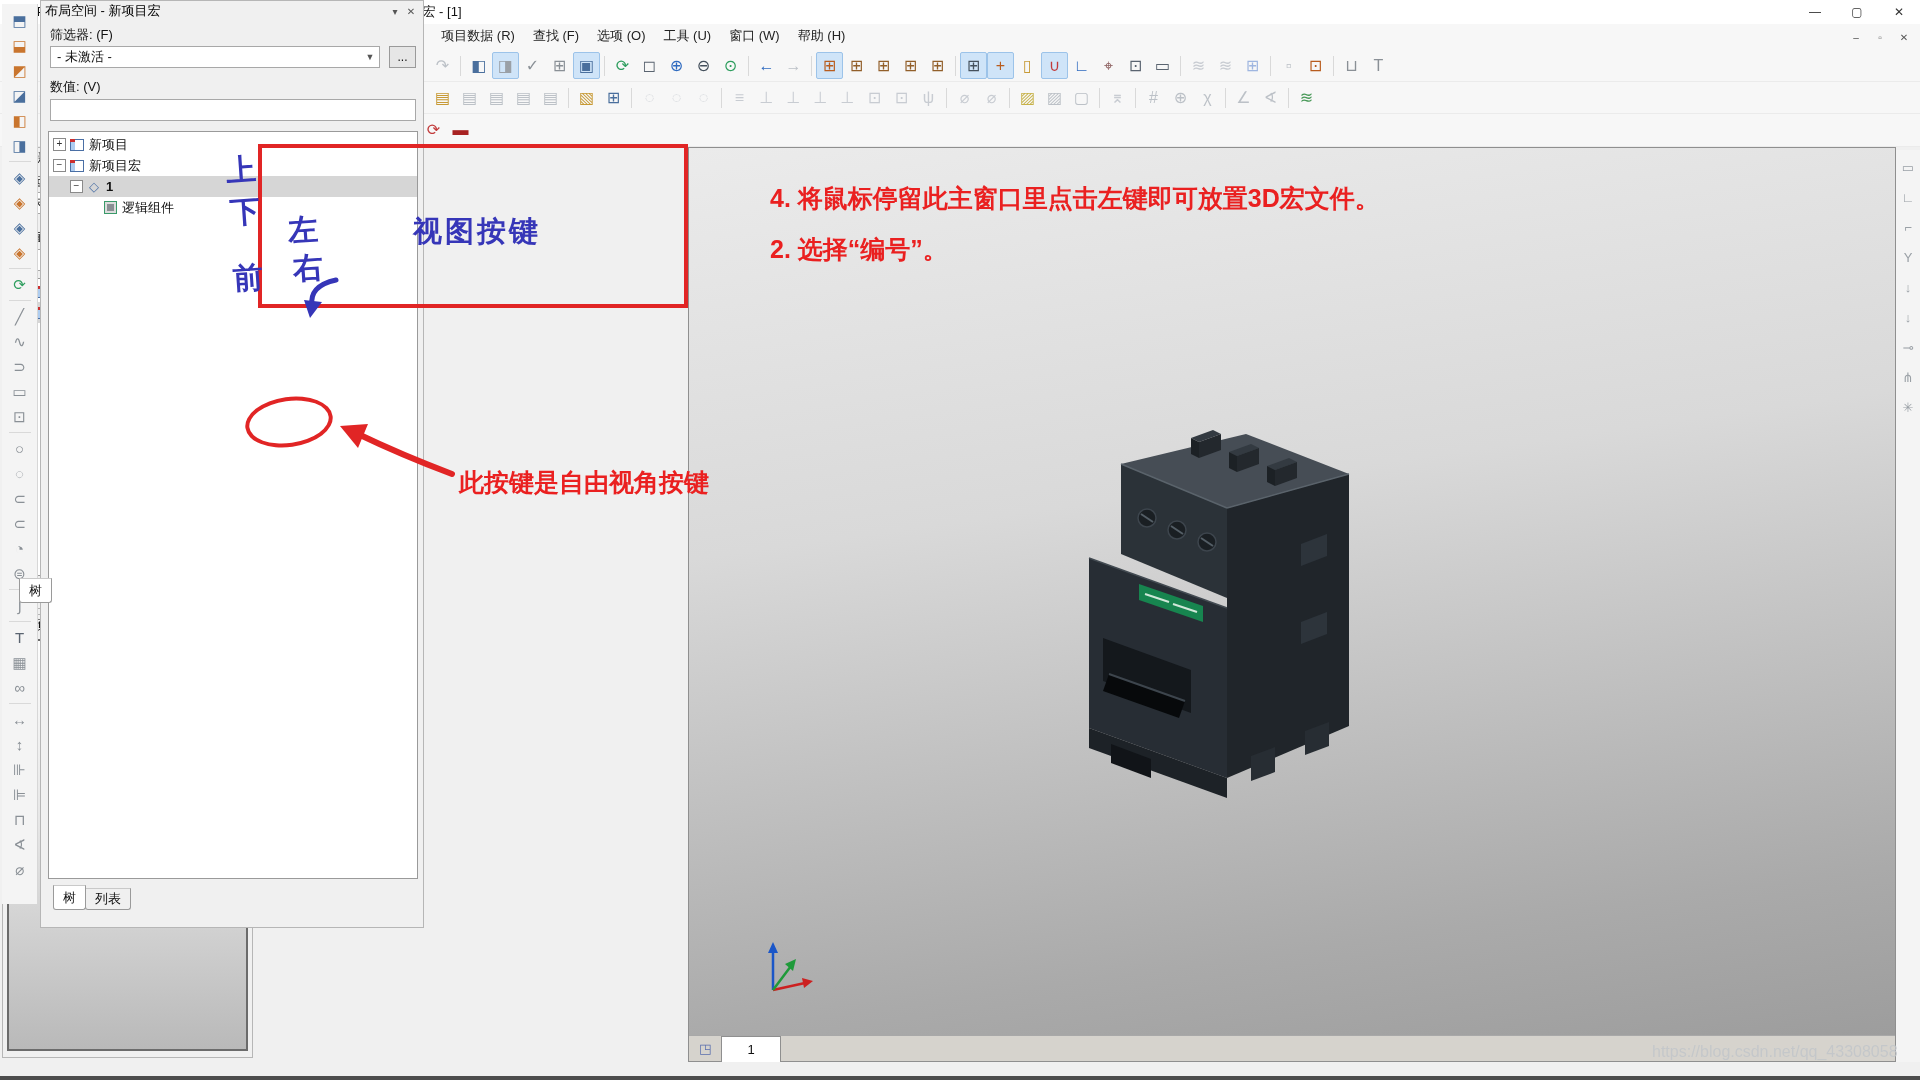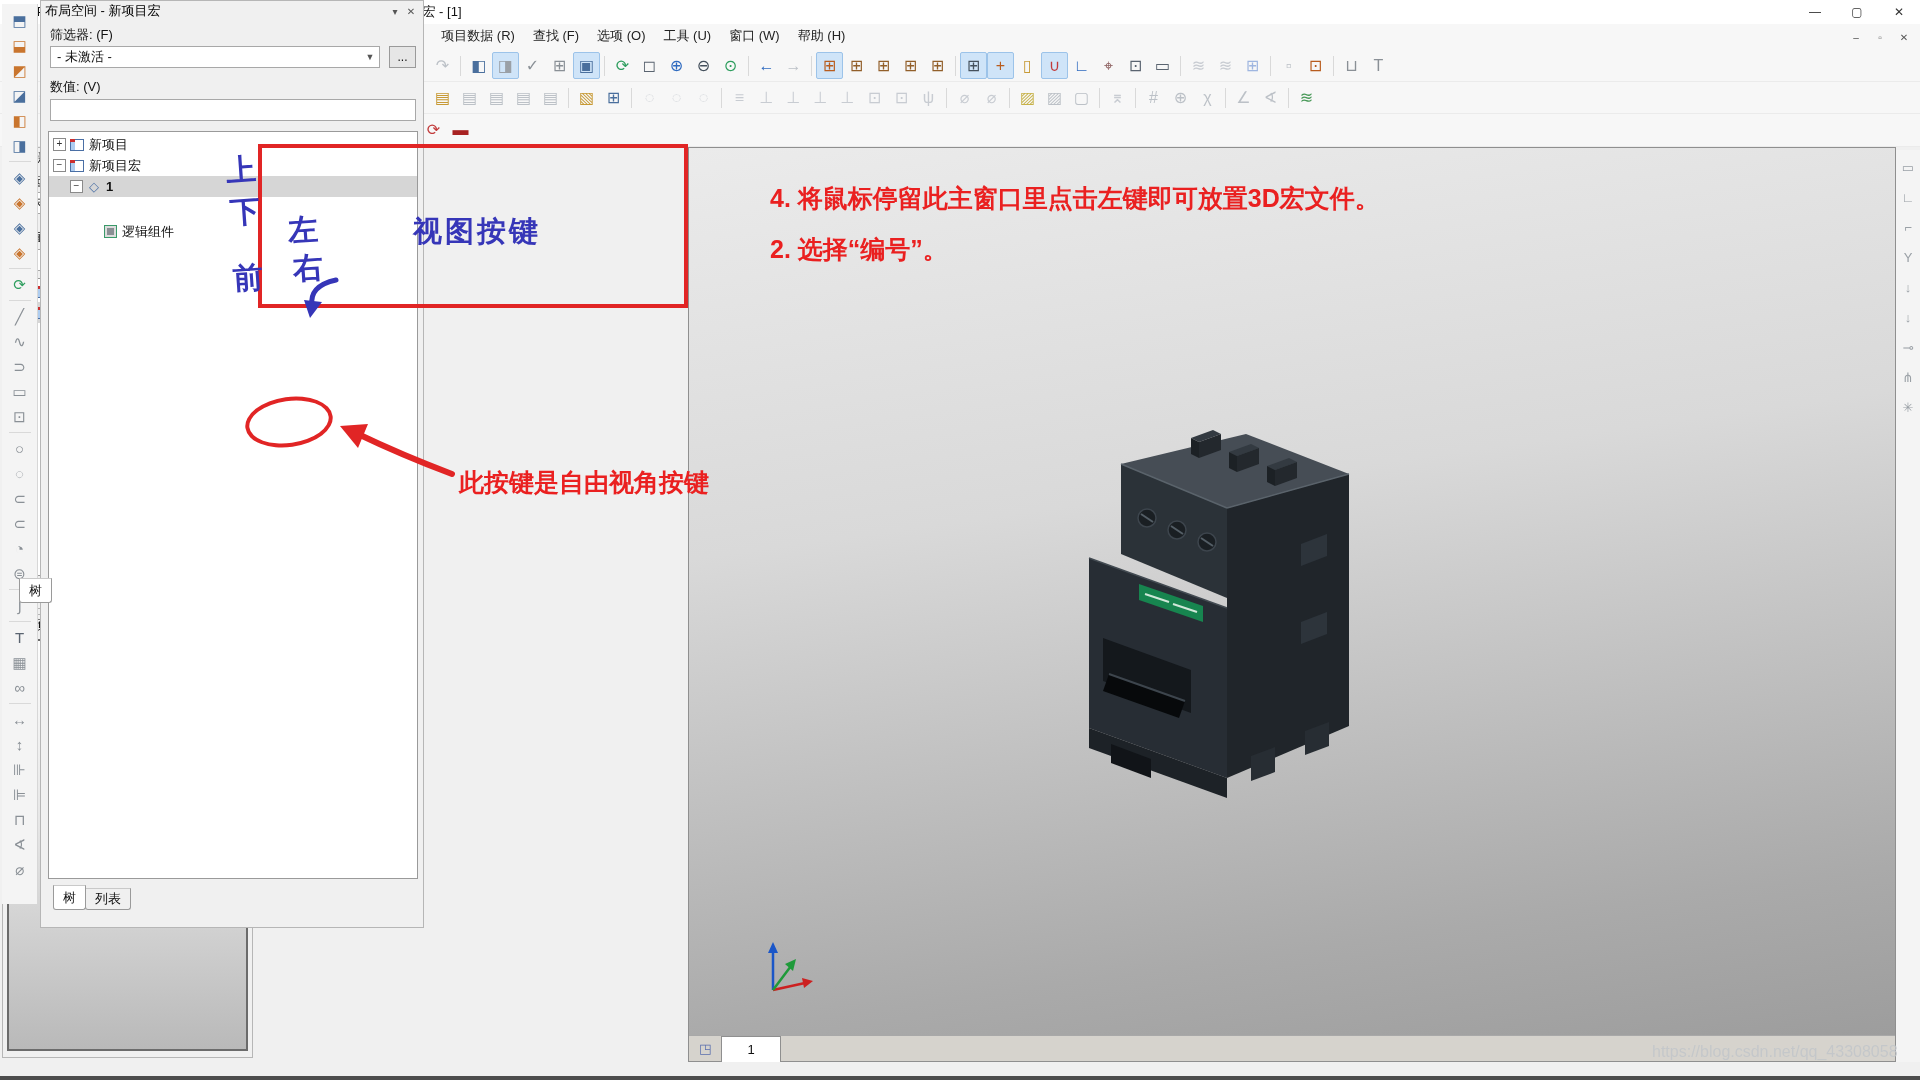--- a/index.html
+++ b/index.html
@@ -683,21 +683,21 @@
           <div class="trow" style="padding-left: 4px;">
             <span class="expander">−</span>
             <span class="ticon page"></span>
             <span class="tlabel">新项目宏</span>
           </div>
           <div class="trow sel" style="padding-left: 21px;">
             <span class="expander">−</span>
             <span class="ticon cube3d">◇</span>
             <span class="tlabel bold">1</span>
           </div>
-          <div class="trow" style="padding-left: 38px; margin-top: 24px;">
+          <div class="trow" style="padding-left: 38px;">
             <span class="expander hidden">−</span>
             <span class="ticon cubegreen"></span>
             <span class="tlabel">逻辑组件</span>
           </div>
         </div>
       <div id="layout-tabs" class="btabs">
           <div class="btab active">树</div>
           <div class="btab">列表</div>
         </div>
     </div>

